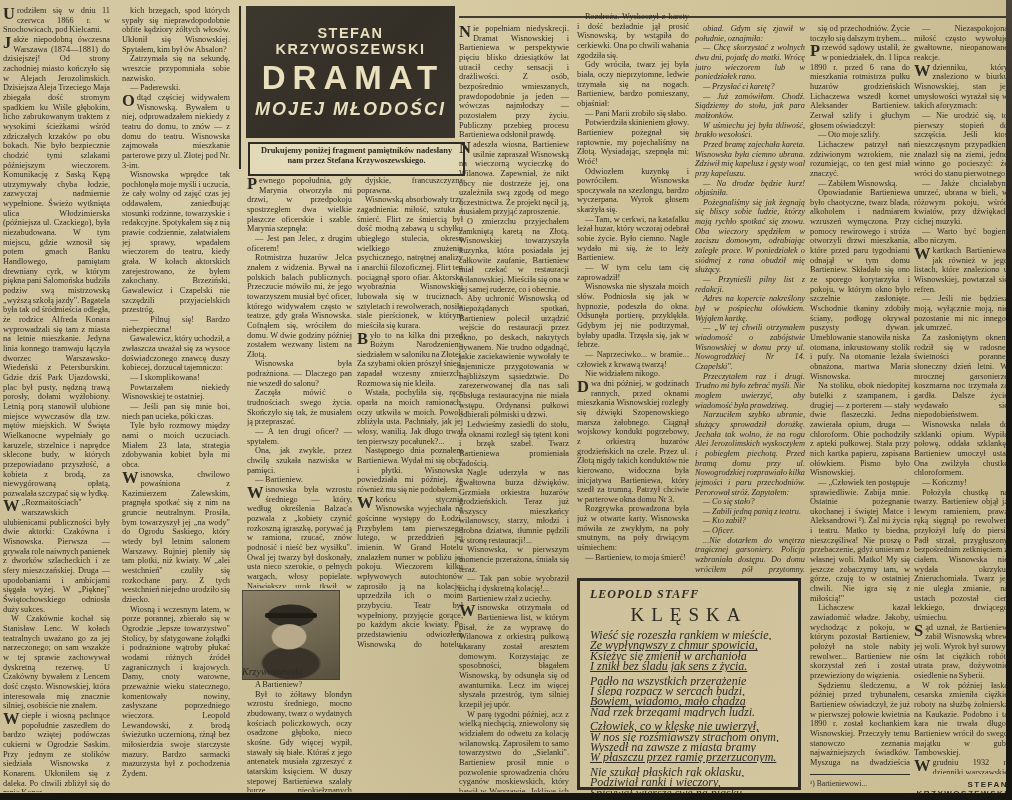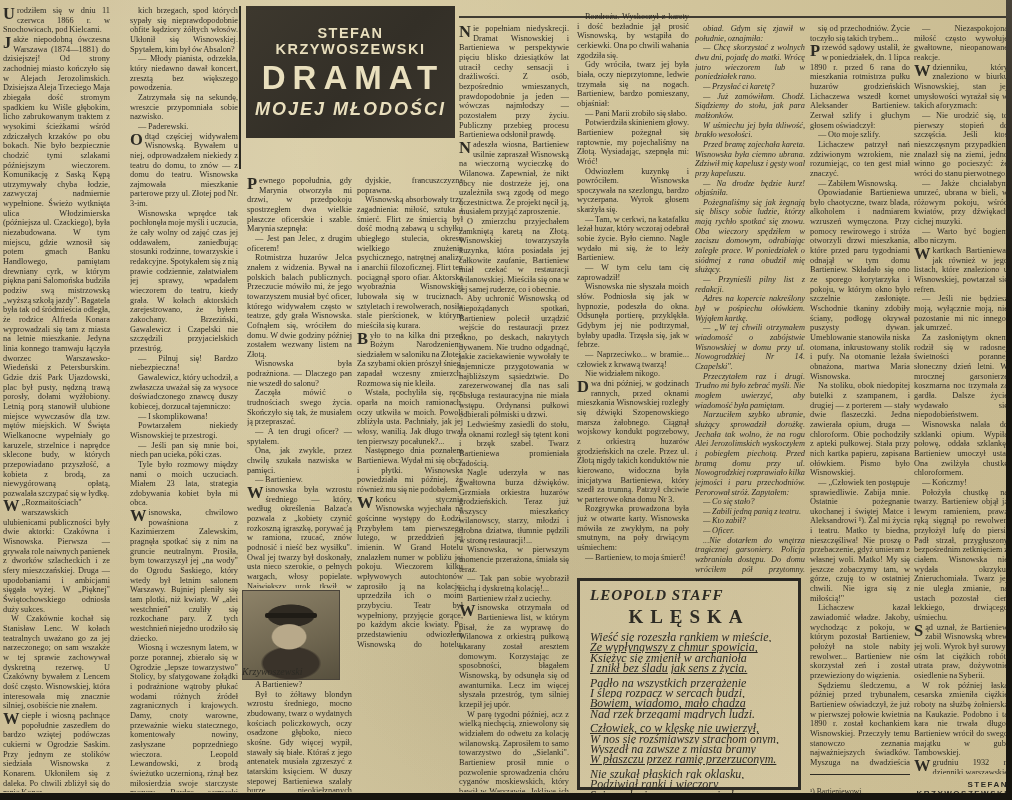--- a/index.html
+++ b/index.html
@@ -38,65 +38,65 @@
            radial-gradient(ellipse 46px 26px at 50% 82%, #3a332a 0 60%, rgba(0,0,0,0) 66%),
            linear-gradient(160deg,#8d8268,#6f6650 60%,#57503e);
          border:1px solid #4a443a;}
   .photo .hatband{position:absolute;left:22px;top:22px;width:52px;height:5px;background:#1f1c16;border-radius:2px;}
   .photo-caption{position:absolute;left:242px;top:666px;width:96px;text-align:left;
                  font-style:italic;font-size:10px;color:#2d2b24;}
   
   .poem{position:absolute;left:577px;top:578px;width:224px;height:212px;
         border:3px solid #2d2b24;background:rgba(235,225,190,.25);
         padding:6px 10px;box-sizing:border-box;}
-  .poem-author{font-style:italic;font-size:15px;letter-spacing:1px;font-weight:bold;}
-  .poem-title{text-align:center;font-size:19px;letter-spacing:7px;font-weight:bold;margin:2px 0 4px;}
+  .poem-author{font-style:italic;font-size:12px;letter-spacing:1px;font-weight:bold;}
+  .poem-title{text-align:center;font-size:19px;letter-spacing:7px;font-weight:normal;margin:2px 0 4px;}
   .stanza{margin:0 0 4px;}
   .stanza div{font-style:italic;font-size:12px;line-height:10.4px;white-space:nowrap;overflow:hidden;text-decoration:underline;}
   
   .footnote{position:absolute;left:810px;top:774px;width:100px;font-size:7.6px;
-            border-top:1px solid #2d2b24;padding-top:12px;}
+            border-top:1px solid #2d2b24;padding-top:4px;}
   .signature{position:absolute;left:900px;top:780px;width:108px;font-family:"Liberation Sans",sans-serif;
              font-size:8px;font-weight:bold;letter-spacing:1.5px;text-align:right;}
   .band-bottom{position:absolute;left:0;top:793px;width:1012px;height:7px;background:#17150f;}
   .band-right{position:absolute;left:1006px;top:0;width:6px;height:800px;background:linear-gradient(#4a443a,#17150f 40%);}
 </style>
 </head>
 <body>
 
 <div id="page">
 
   <div class="vrule"></div>
   <div class="toprule"></div>
 
   <div class="tblock">
     <div class="t-author">STEFAN KRZYWOSZEWSKI</div>
     <div class="t-main">DRAMAT</div>
     <div class="t-sub">MOJEJ MŁODOŚCI</div>
   </div>
 
+  <div class="intro">Drukujemy poniżej fragment pamiętników nadesłany nam przez Stefana Krzywoszewskiego.</div>
 
   <div class="col" style="left:3px;top:6px;width:107px;height:786px;">
       <p class="dc"><span class="cap">U</span>rodziłem się w dniu 11 czerwca 1866 r. w Snochowicach, pod Kielcami.</p>
       <p class="dc"><span class="cap">J</span>akże niepodobną ówczesna Warszawa (1874—1881) do dzisiejszej! Od strony zachodniej miasto kończyło się w Alejach Jerozolimskich. Dzisiejsza Aleja Trzeciego Maja zbiegała dość stromym spadkiem ku Wiśle głębokim, licho zabrukowanym traktem z wysokimi ścieżkami wśród zdziczałych krzaków po obu bokach. Nie było bezpiecznie chodzić tymi szlakami późniejszym wieczorem. Komunikację z Saską Kępą utrzymywały chyba łodzie, zazwyczaj nadmiernie wypełnione. Świeżo wytknięta ulica Włodzimierska (późniejsza ul. Czackiego), była niezabudowana. W tym miejscu, gdzie wznosił się potem gmach Banku Handlowego, pamiętam drewniany cyrk, w którym piękna pani Salomońska budziła podziw swą mistrzowską „wyższą szkołą jazdy". Bagatela była tak od śródmieścia odległa, że rodzice Alfreda Konara wyprowadzali się tam z miasta na letnie mieszkanie. Jedyna linia konnego tramwaju łączyła dworzec Warszawsko-Wiedeński z Petersburskim. Gdzie dziś Park Ujazdowski, plac był pusty, nędzną trawą porosły, dołami wyżłobiony. Letnią porą stanowił ulubione miejsce wywczasów dla tzw. mętów miejskich. W Święta Wielkanocne wypełniały go karuzele, strzelnice i naprędce sklecone budy, w których przepowiadano przyszłość, a kobieta z brodą, za niewygórowaną opłatą, pozwalała szczypać się w łydkę.</p>
       <p class="dc"><span class="cap">W</span> „Rozmaitościach" warszawskich ulubienicami publiczności były dwie aktorki: Czakówna i Wisnowska. Pierwsza — grywała role naiwnych panienek z dworków szlacheckich i ze sfery mieszczańskiej. Druga — upodobaniami i ambicjami sięgała wyżej. W „Pięknej" Świętochowskiego odniosła duży sukces.</p>
       <p>W Czakównie kochał się Stanisław Lenc. W kołach teatralnych uważano go za jej narzeczonego; on sam wszakże w tej sprawie zachowywał dyskretną rezerwę. U Czakówny bywałem z Lencem dość często. Wisnowskiej, która interesowała mię znacznie silniej, osobiście nie znałem.</p>
       <p class="dc"><span class="cap">W</span> ciepłe i wiosną pachnące popołudnie zaszedłem do bardzo wziętej podówczas cukierni w Ogrodzie Saskim. Przy jednym ze stolików siedziała Wisnowska z Konarem. Ukłoniłem się z daleka. Po chwili zbliżył się do mnie Konar.</p>
     </div>
-  <div class="col" style="left:130px;top:6px;width:108px;height:786px;">
+  <div class="col" style="left:122px;top:6px;width:108px;height:786px;">
       <p>kich brzegach, spod których sypały się nieprawdopodobnie obfite kędziory żółtych włosów. Ukłonił się Wisnowskiej. Spytałem, kim był ów Absalon?</p>
-      <p>— Młody pianista, odrzekła, który niedawno dawał koncert, zresztą bez większego powodzenia.</p>
       <p>Zatrzymała się na sekundę, wreszcie przypomniała sobie nazwisko.</p>
       <p>— Paderewski.</p>
       <p class="dc"><span class="cap">O</span>dtąd częściej widywałem Wisnowską. Bywałem u niej, odprowadzałem niekiedy z teatru do domu, to znów — z domu do teatru. Wisnowska zajmowała mieszkanie parterowe przy ul. Złotej pod Nr. 3-im.</p>
       <p>Wisnowska wprędce tak pochłonęła moje myśli i uczucia, że cały wolny od zajęć czas jej oddawałem, zaniedbując stosunki rodzinne, towarzyskie i redakcyjne. Spotykałem się z nią prawie codziennie, załatwiałem jej sprawy, wpadałem wieczorem do teatru, kiedy grała. W kołach aktorskich zarejestrowano, że byłem zakochany. Brzeziński, Gawalewicz i Czapelski nie szczędzili przyjacielskich przestróg.</p>
       <p>— Pilnuj się! Bardzo niebezpieczna!</p>
       <p>Gawalewicz, który uchodził, a zwłaszcza uważał się za wysoce doświadczonego znawcę duszy kobiecej, dorzucał tajemniczo:</p>
       <p>— I skomplikowana!</p>
-      <p>Powtarzałem niekiedy Wisnowskiej te przestrogi.</p>
+      <p>Powtarzałem niekiedy Wisnowskiej te ostatniej.</p>
       <p>— Jeśli pan się mnie boi, niech pan ucieka, póki czas.</p>
       <p>Tyle było rozmowy między nami o moich uczuciach. Miałem 23 lata, strategia zdobywania kobiet była mi obca.</p>
       <p class="dc"><span class="cap">W</span>isnowska, chwilowo powaśniona z Kazimierzem Zalewskim, pragnęła spotkać się z nim na gruncie neutralnym. Prosiła, bym towarzyszył jej „na wody" do Ogrodu Saskiego, który wtedy był letnim salonem Warszawy. Bujniej pleniły się tam plotki, niż kwiaty. W „alei westchnień" czuliły się rozkochane pary. Z tych westchnień niejedno urodziło się dziecko.</p>
       <p>Wiosną i wczesnym latem, w porze porannej, zbierało się w Ogrodzie „lepsze towarzystwo" Stolicy, by sfatygowane żołądki i podrażnione wątroby płukać wodami różnych źródeł zagranicznych i krajowych. Damy, cnoty warowne, przeważnie wieku statecznego, komentowały nowiny, zasłyszane poprzedniego wieczora. Leopold Lewandowski, z brodą świeżutko uczernioną, rżnął bez miłosierdzia swoje starczyste mazury. Bardzo sarmacki mazurzysta był z pochodzenia Żydem.</p>
     </div>
   <div class="col" style="left:247px;top:176px;width:105px;height:412px;">
       <p class="dc"><span class="cap">P</span>ewnego popołudnia, gdy Marynia otworzyła mi drzwi, w przedpokoju spostrzegłem dwa wielkie płaszcze oficerskie i szable. Marynia szepnęła:</p>
       <p>— Jest pan Jelec, z drugim oficerem!</p>
       <p>Rotmistrza huzarów Jelca znałem z widzenia. Bywał na polskich balach publicznych. Przeczucie mówiło mi, że jego towarzyszem musiał być oficer, którego widywałem często w teatrze, gdy grała Wisnowska. Cofnąłem się, wróciłem do domu. W dwie godziny później zostałem wezwany listem na Złotą.</p>
       <p>Wisnowska była podrażniona. — Dlaczego pan nie wszedł do salonu?</p>
@@ -159,21 +159,21 @@
       <p>— Chcę skorzystać z wolnych dwu dni, pojadę do matki. Wrócę jutro wieczorem lub w poniedziałek rano.</p>
       <p>— Przysłać ci karetę?</p>
       <p>— Już zamówiłam. Chodź. Siądziemy do stołu, jak para małżonków.</p>
       <p>W uśmiechu jej była tkliwość, brakło wesołości.</p>
       <p>Przed bramę zajechała kareta. Wisnowska była ciemno ubrana. Zdziwił mię kapelusz i gęsty woal przy kapeluszu.</p>
       <p>— Na drodze będzie kurz! objaśniła.</p>
       <p>Pożegnaliśmy się jak żegnają się bliscy sobie ludzie, którzy mają rychło spotkać się znowu. Oba wieczory spędziłem w zaciszu domowym, odrabiając zaległe prace. W poniedziałek o siódmej z rana obudził mię służący.</p>
       <p>— Przynieśli pilny list z redakcji.</p>
       <p>Adres na kopercie nakreślony był w pośpiechu ołówkiem. Wyjąłem kartkę.</p>
       <p>— „W tej chwili otrzymałem wiadomość o zabójstwie Wisnowskiej w domu przy ul. Nowogrodzkiej Nr 14. Czapelski".</p>
-      <p>Przeczytałem raz i drugi. Trudno mi było zebrać myśli. Nie mogłem uwierzyć, aby wiadomość była pamiętam.</p>
+      <p>Przeczytałem raz i drugi. Trudno mi było zebrać myśli. Nie mogłem uwierzyć, aby wiadomość była prawdziwą.</p>
       <p>Narzuciłem szybko ubranie, służący sprowadził dorożkę. Jechała tak wolno, że na rogu Alei Jerozolimskich wyskoczyłem i pobiegłem piechotą. Przed bramą domu przy ul. Nowogrodzkiej rozprawiało kilka jejmości i paru przechodniów. Perorował stróż. Zapytałem:</p>
       <p>— Co się stało?</p>
       <p>— Zabili jedną panią z teatru.</p>
       <p>— Kto zabił?</p>
       <p>— Oficer.</p>
       <p>...Nie dotarłem do wnętrza tragicznej garsoniery. Policja wzbraniała dostępu. Do domu wróciłem pół przytomny. Lipcowy ranek kąpał się w złotych promieniach słońca, ulice roiły</p>
     </div>
 
   <div class="poem">
     <div class="poem-author">LEOPOLD STAFF</div>
@@ -200,21 +200,21 @@
         <div class="stanza">
           <div>Nie szukał płaskich rąk oklasku,</div>
           <div>Podziwiał ranki i wieczory,</div>
           <div>Spisywał wiersze swe na piasku</div>
           <div>I nie używał metafory.</div>
         </div>
       </div>
   </div>
 
   <div class="col" style="left:810px;top:24px;width:100px;height:744px;">
-      <p>się od przechodniów. Życie toczyło się takich trybem...</p>
+      <p>się od przechodniów. Życie toczyło się dalszym trybem...</p>
       <p class="dc"><span class="cap">P</span>rzewód sądowy ustalił, że w poniedziałek, dn. 1 lipca 1890 r. przed 6 rana do mieszkania rotmistrza pułku huzarów grodzieńskich Lichaczewa wszedł kornet Aleksander Bartieniew. Zerwał szlify i głuchym głosem oświadczył:</p>
       <p>— Oto moje szlify.</p>
       <p>Lichaczew patrzył nań zdziwionym wzrokiem, nie rozumiejąc, co ten gest miał znaczyć.</p>
       <p>— Zabiłem Wisnowską.</p>
       <p>Opowiadanie Bartieniewa było chaotyczne, twarz blada, alkoholem i nadmiarem wzruszeń wymęczona. Przy pomocy rewirowego i stróża otworzyli drzwi mieszkania, które przed paru tygodniami odnajął w tym domu Bartieniew. Składało się ono ze sporego korytarzyka i pokoju, w którym okno było szczelnie zasłonięte. Wschodnie tkaniny zdobiły ściany, podłogę okrywał puszysty dywan. Umeblowanie stanowiła niska otomana, inkrustowany stolik i pufy. Na otomanie leżała obnażona, martwa Maria Wisnowska.</p>
       <p>Na stoliku, obok niedopitej butelki z szampanem, i drugiej — z porterem — stały dwie flaszeczki. Jedna zawierała opium, druga — chloroform. Obie pochodziły z apteki pułkowej. Stała przy nich kartka papieru, zapisana ołówkiem. Pismo było Wisnowskiej.</p>
       <p>— „Człowiek ten postępuje sprawiedliwie. Zabija mnie. Ostatnie pożegnanie ukochanej i świętej Matce i Aleksandrowi ¹). Żal mi życia i teatru. Matko ty biedna, nieszczęśliwa! Nie proszę o przebaczenie, gdyż umieram z własnej woli. Matko! My się jeszcze zobaczymy tam, w górze, czuję to w ostatniej chwili. Nie igra się z miłością!"</p>
       <p>Lichaczew kazał zawiadomić władze. Jakoby, wychodząc z pokoju, w którym pozostał Bartieniew, położył na stole nabity rewolwer... Bartieniew nie skorzystał zeń i został przewieziony do więzienia.</p>
       <p>Sędziemu śledczemu, a później przed trybunałem, Bartieniew oświadczył, że już w pierwszej połowie kwietnia 1890 r. został kochankiem Wisnowskiej. Przeczyły temu stanowczo zeznania najważniejszych świadków. Myszuga na dwadzieścia cztery godziny przed zabójstwem mówił z Wisnowską o tych plotkach. Przysięgała na życie matki, że były kłamstwem.</p>
     </div>

